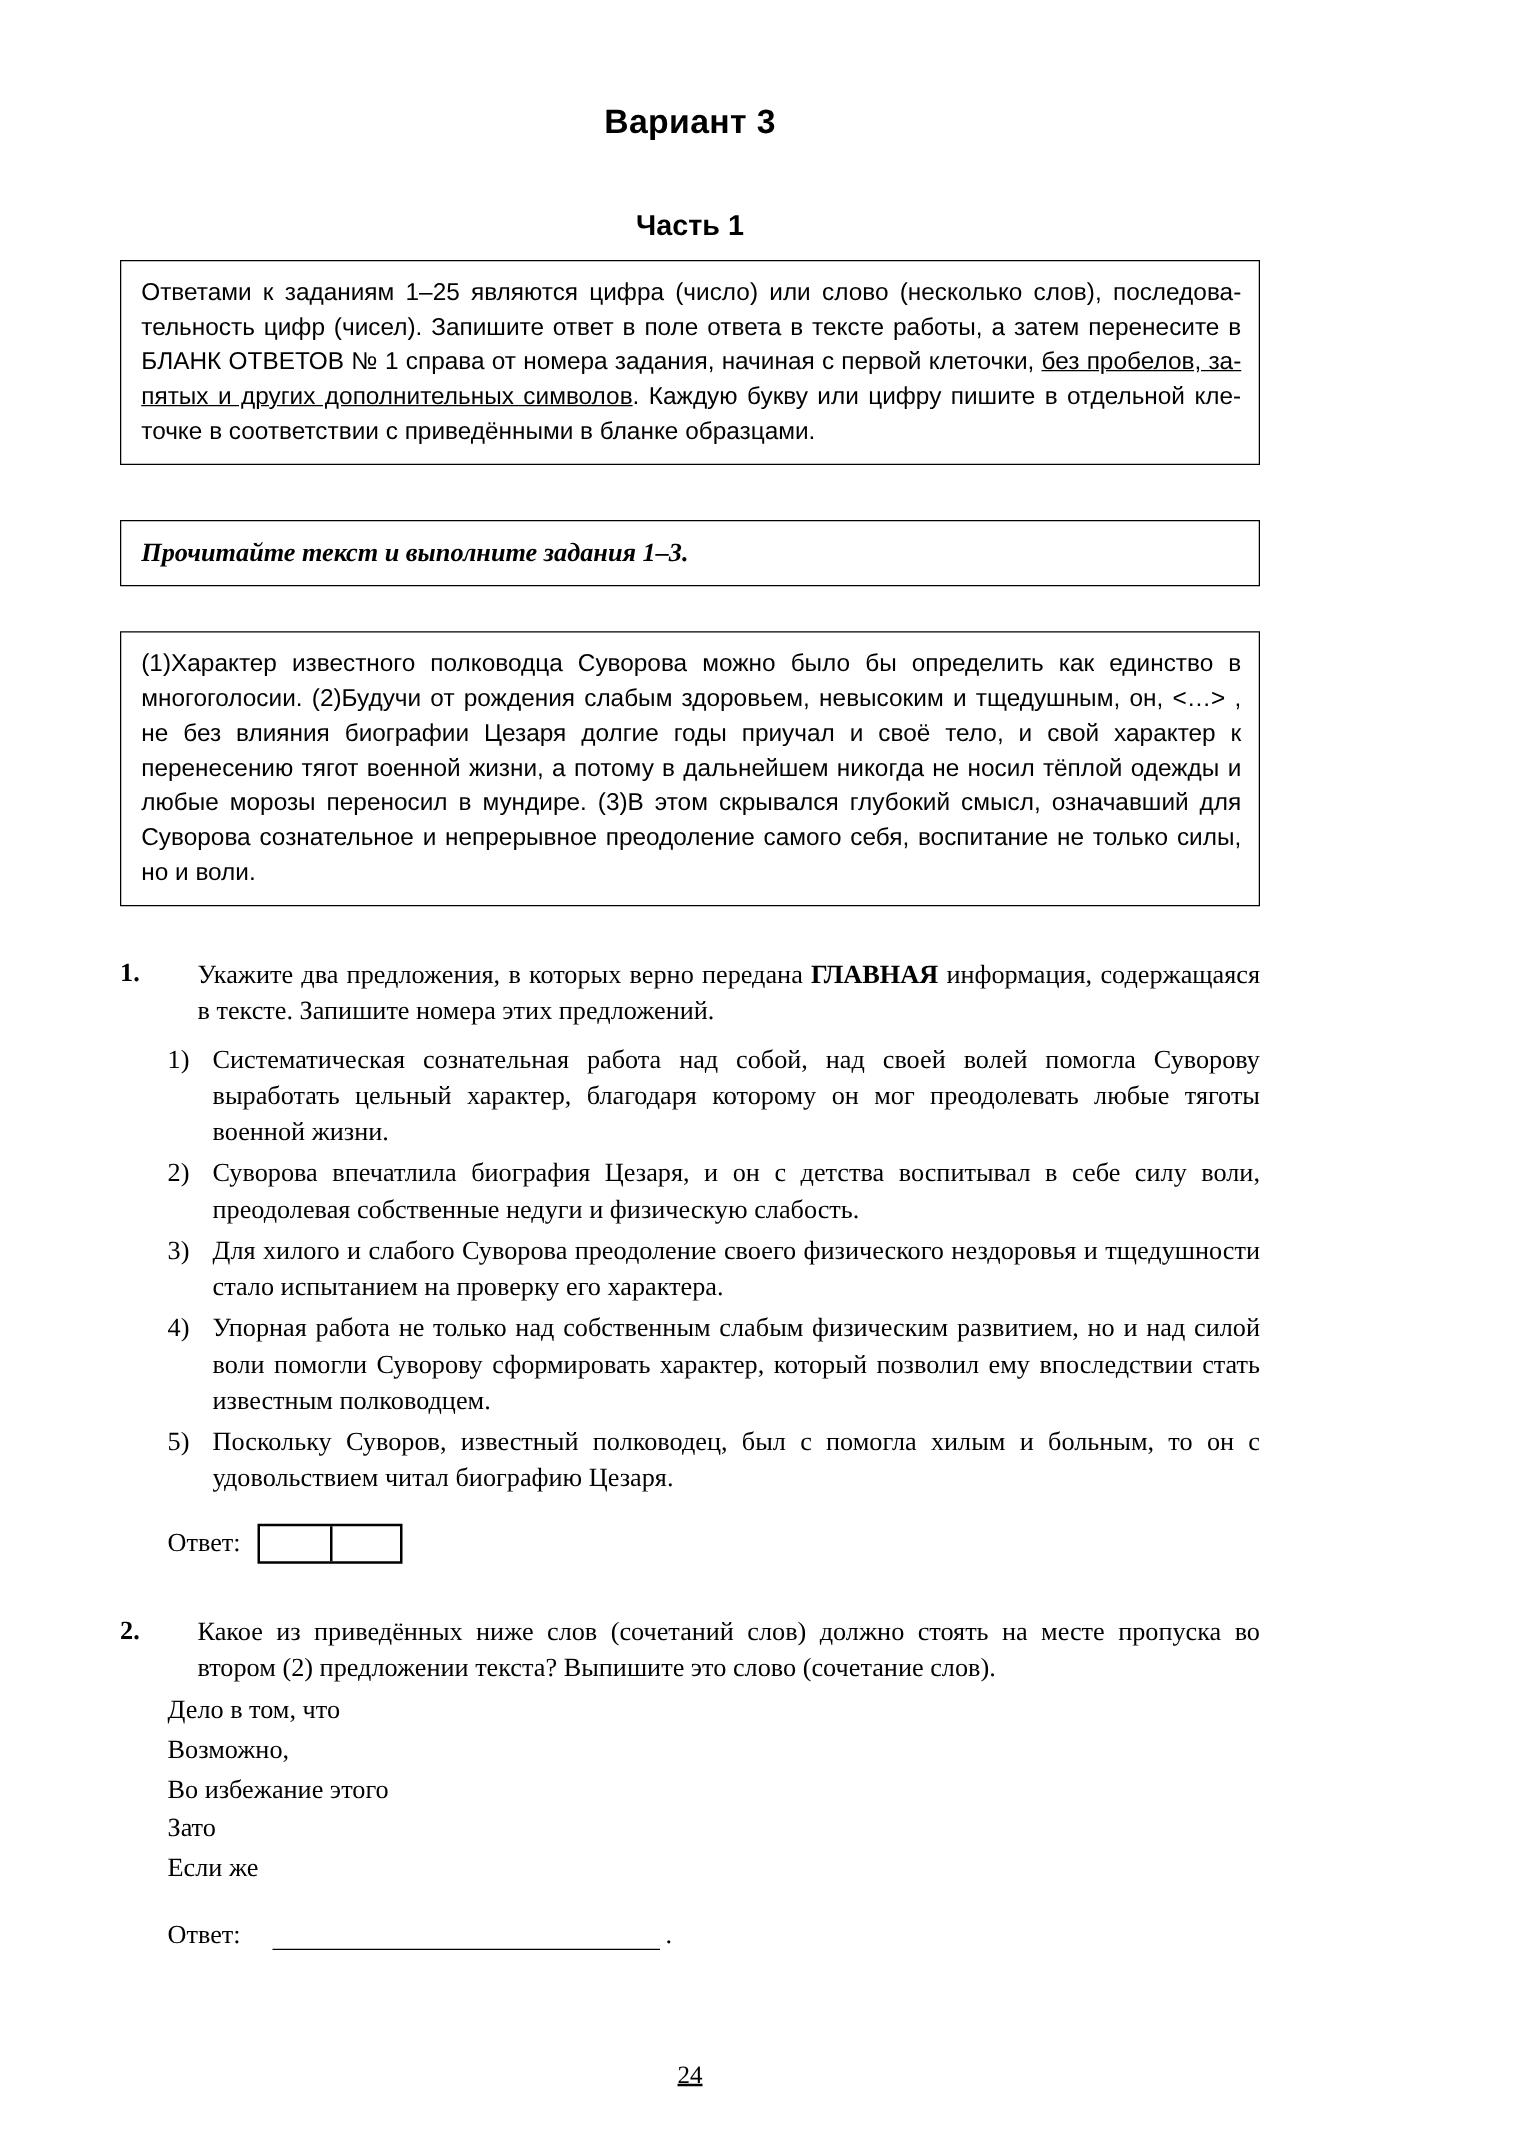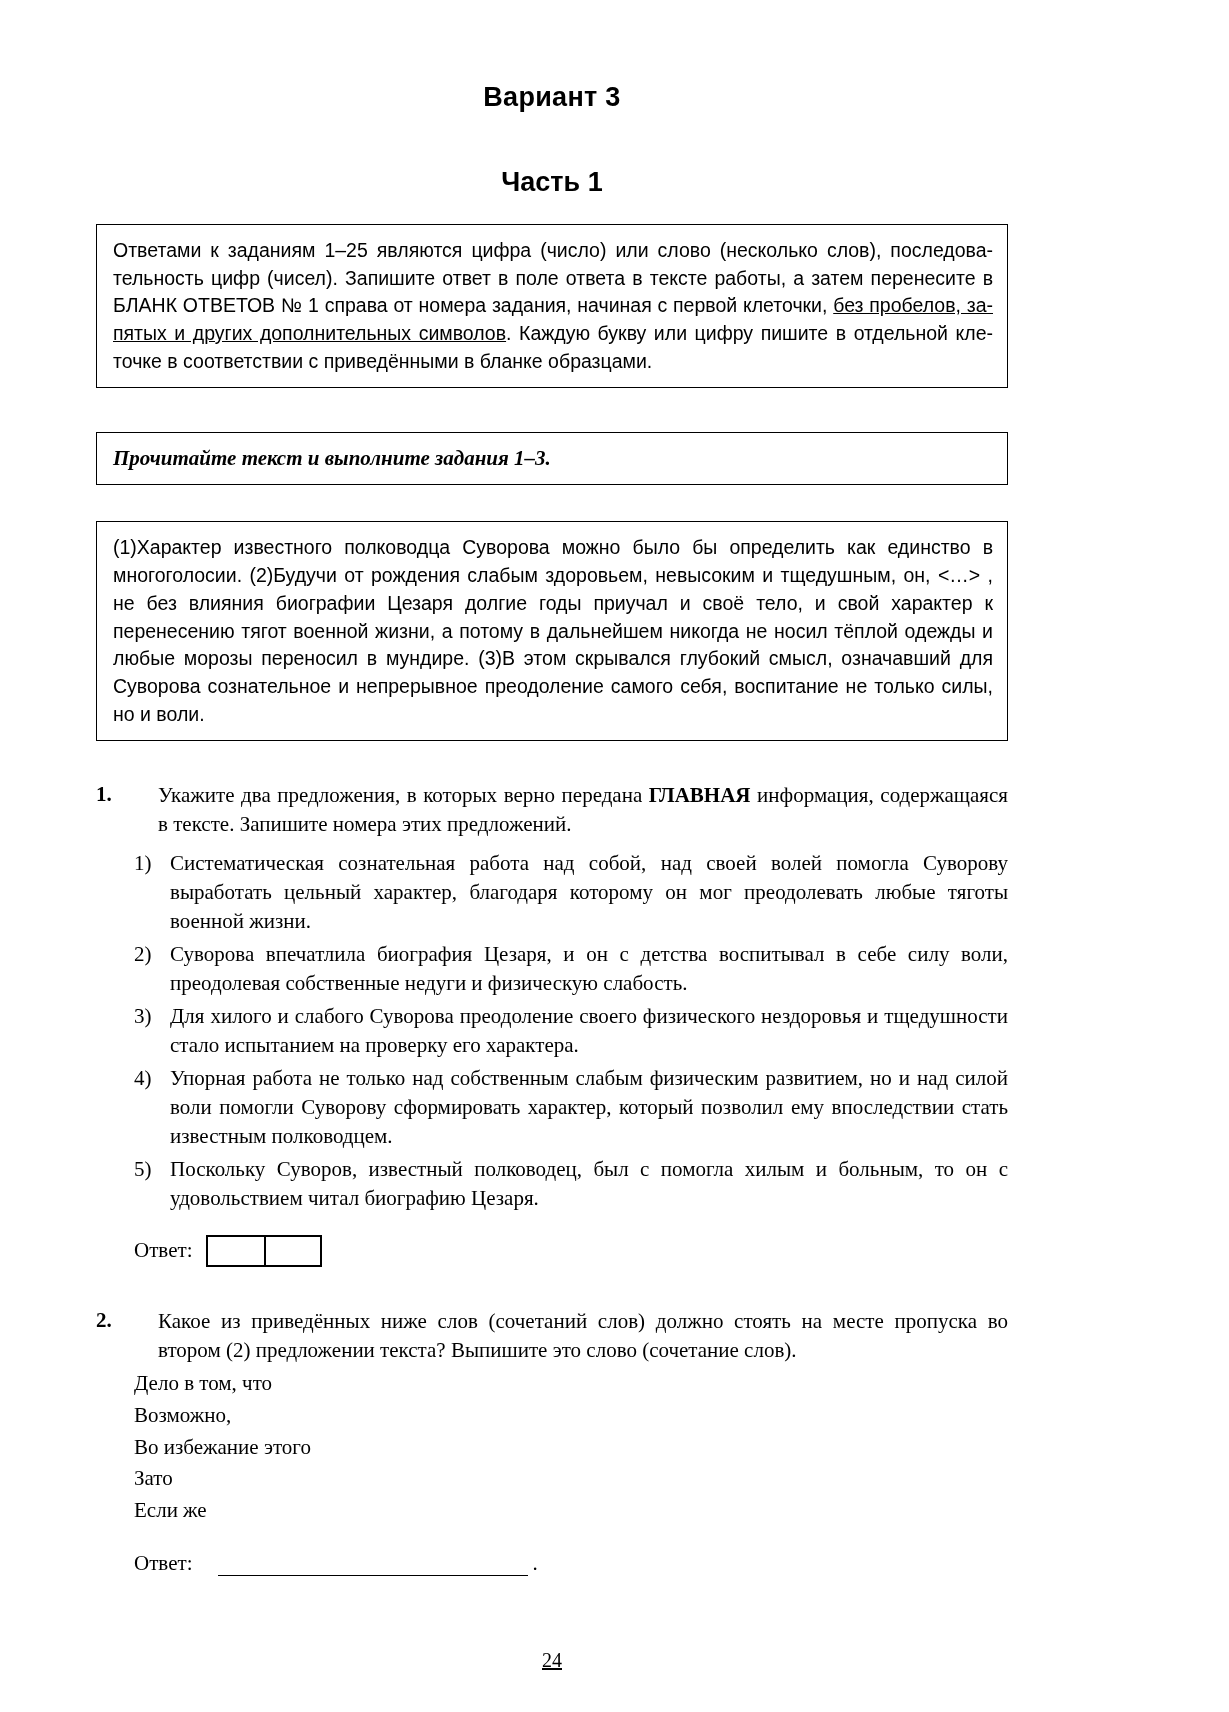--- a/index.html
+++ b/index.html
@@ -27,28 +27,28 @@
     font-family: "Liberation Sans", sans-serif;
     font-weight: bold;
     font-size: 27px;
     letter-spacing: 0.3px;
     margin: 12px 0 0 0;
   }
   .part-title {
     text-align: center;
     font-family: "Liberation Sans", sans-serif;
     font-weight: bold;
-    font-size: 27px;
+    font-size: 23px;
     margin: 54px 0 0 0;
   }
 
   .box {
     border: 1.5px solid #000;
     box-sizing: border-box;
-    margin-top: 26px;
+    margin-top: 14px;
     padding: 12px 14px 12px 16px;
   }
   .box.instr {
     font-family: "Liberation Sans", sans-serif;
     font-size: 19.5px;
     line-height: 1.42;
     text-align: justify;
   }
   .box.prompt {
     margin-top: 44px;

